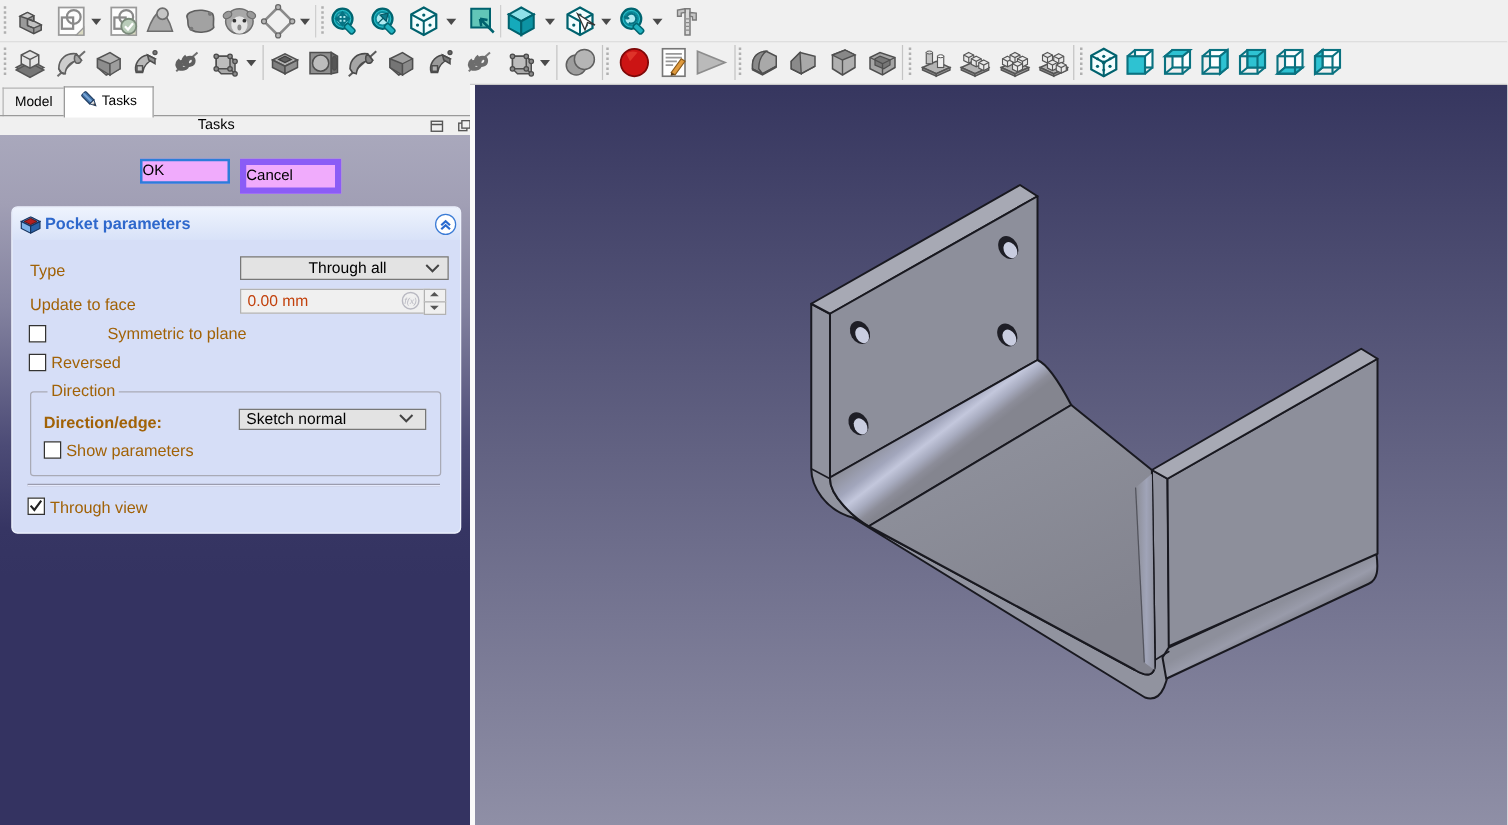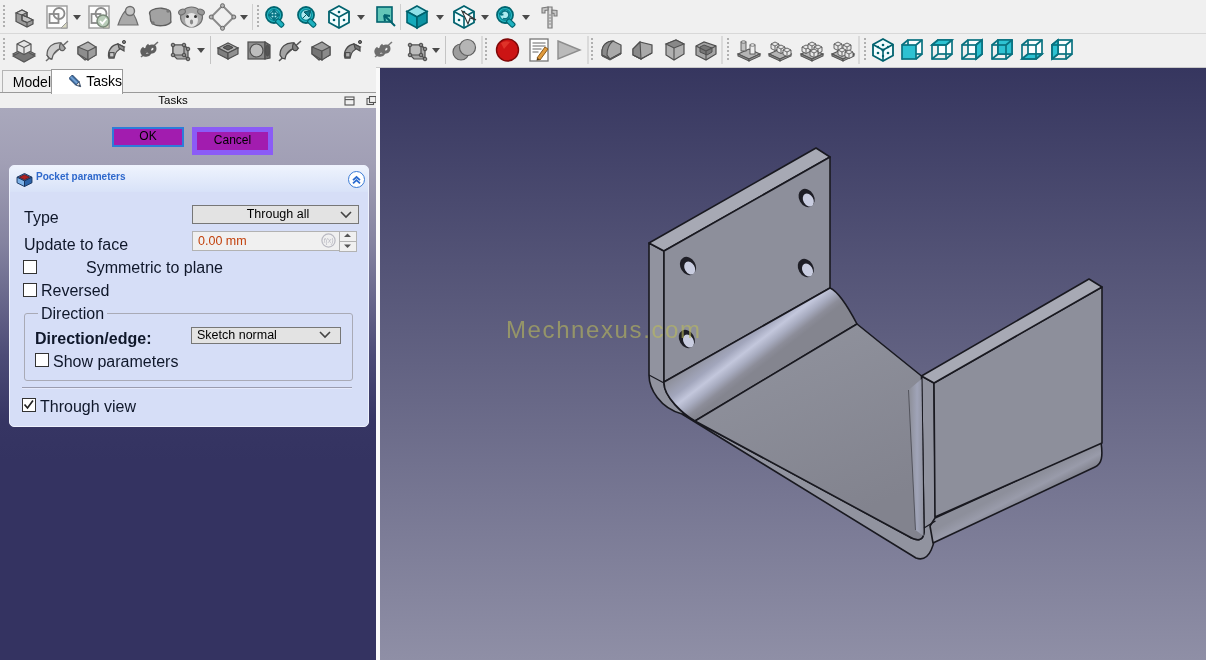--- a/index.html
+++ b/index.html
@@ -5,38 +5,38 @@
 body{width:1206px;height:660px;overflow:hidden;position:relative;
   font-family:"Liberation Sans",sans-serif;background:#f0f0f0;}
 .abs{position:absolute;}
 
 #tb1{left:0;top:0;width:1206px;height:33px;background:#f0f0f0;border-bottom:1px solid #d8d8d8;}
 #tb2{left:0;top:34px;width:1206px;height:33px;background:#f0f0f0;border-bottom:1px solid #c9c9c9;}
 
 #dock{left:0;top:66px;width:376px;height:594px;background:#f0f0f0;}
 #tabline{left:0;top:26px;width:376px;height:1px;background:#9a9a9a;}
 .tab{top:4px;height:22px;background:#f0f0f0;border:1px solid #b4b4b4;border-bottom:none;
-  font-size:14px;color:#000;text-align:right;line-height:22px;}
+  font-size:11px;color:#000;text-align:center;line-height:22px;}
 #tabModel{left:2px;width:48px;}
 #tabTasks{left:51px;width:70px;background:#fff;top:3px;height:24px;border-color:#9a9a9a;z-index:3;}
 #titletxt{left:0;top:28px;width:346px;text-align:center;font-size:11.5px;color:#000;}
 #grad{left:0;top:42px;width:376px;height:552px;
   background:linear-gradient(#a9a8bc 0%, #a19fb5 10%, #83829f 25%, #4c4b76 45%, #363563 57%, #343361 64%, #343361 100%);}
 
-.btn{font-size:12px;color:#000;text-align:center;background:#a21caf;}
+.btn{font-size:12px;color:#000;background:#f0abfc;}
 #okbtn{left:112px;top:61px;width:68px;height:16px;border:2px solid #2d7dd9;line-height:15px;}
 #cancelbtn{left:192px;top:61px;width:71px;height:18px;border:5px solid #8b5cf6;line-height:17px;}
 
 #pbox{left:9px;top:99px;width:358px;height:260px;background:#d6def7;border:1px solid #eef2fd;border-radius:5px;}
 #phead{left:0;top:0;width:358px;height:26px;border-radius:4px 4px 0 0;
   background:linear-gradient(#eef3fd,#d8e2f8);}
-#ptitle{left:26px;top:5px;font-size:10px;font-weight:bold;color:#2e68cc;}
+#ptitle{left:26px;top:5px;font-size:13px;font-weight:bold;color:#2e68cc;}
 #pcollapse{left:338px;top:5px;width:15px;height:15px;border-radius:50%;background:#fff;border:1px solid #3a7bd5;}
 
-.lbl{font-size:16px;color:#0f172a;}
+.lbl{font-size:13px;color:#a16207;}
 .combo{background:#e3e3e3;border:1px solid #777;font-size:12.5px;color:#000;padding-left:5px;}
 .spin{background:#f0f0f0;border:1px solid #b2b2b2;}
 .cb{width:12px;height:12px;background:#fff;border:1px solid #333;}
 #grpbox{left:14px;top:147px;width:327px;height:66px;border:1px solid #a9aab6;border-radius:3px;}
 #sepline{left:12px;top:221px;width:330px;height:1px;background:#9b9cae;border-bottom:1px solid #e6eafc;}
 
 #split{left:376px;top:68px;width:4px;height:592px;background:#fafafa;}
 
 #vp{left:380px;top:68px;width:826px;height:592px;background:linear-gradient(#36365f,#8f8fa6);}
 #wm{left:126px;top:248px;font-size:24px;letter-spacing:1.6px;color:rgba(186,186,90,0.60);z-index:5;}
@@ -413,21 +413,20 @@
     <div class="abs" id="sepline"></div>
     <div class="abs cb" style="left:12px;top:232px;"></div>
     <svg class="abs" width="14" height="14" style="left:12px;top:232px;">
         <path d="M2.5,6.5 L5.5,10 L11,2.5" fill="none" stroke="#222" stroke-width="1.7"></path>
       </svg>
     <div class="abs lbl" style="left:30px;top:232px;">Through view</div>
   </div>
 </div>
 <div class="abs" id="split"></div>
 <div class="abs" id="vp">
-  <div class="abs" id="wm">Mechnexus.com</div>
   <svg class="abs" id="part" width="826" height="594" viewBox="0 0 826 594" style="left:0;top:-2px;">
     <defs>
       <linearGradient id="filletg" gradientUnits="userSpaceOnUse" x1="286" y1="318" x2="313" y2="353">
         <stop offset="0" stop-color="#8f919d"></stop>
         <stop offset="0.32" stop-color="#a2a6bc"></stop>
         <stop offset="0.52" stop-color="#c3c7dc"></stop>
         <stop offset="0.70" stop-color="#a8acc0"></stop>
         <stop offset="0.88" stop-color="#8c8d99"></stop>
         <stop offset="1" stop-color="#84858f"></stop>
       </linearGradient>

